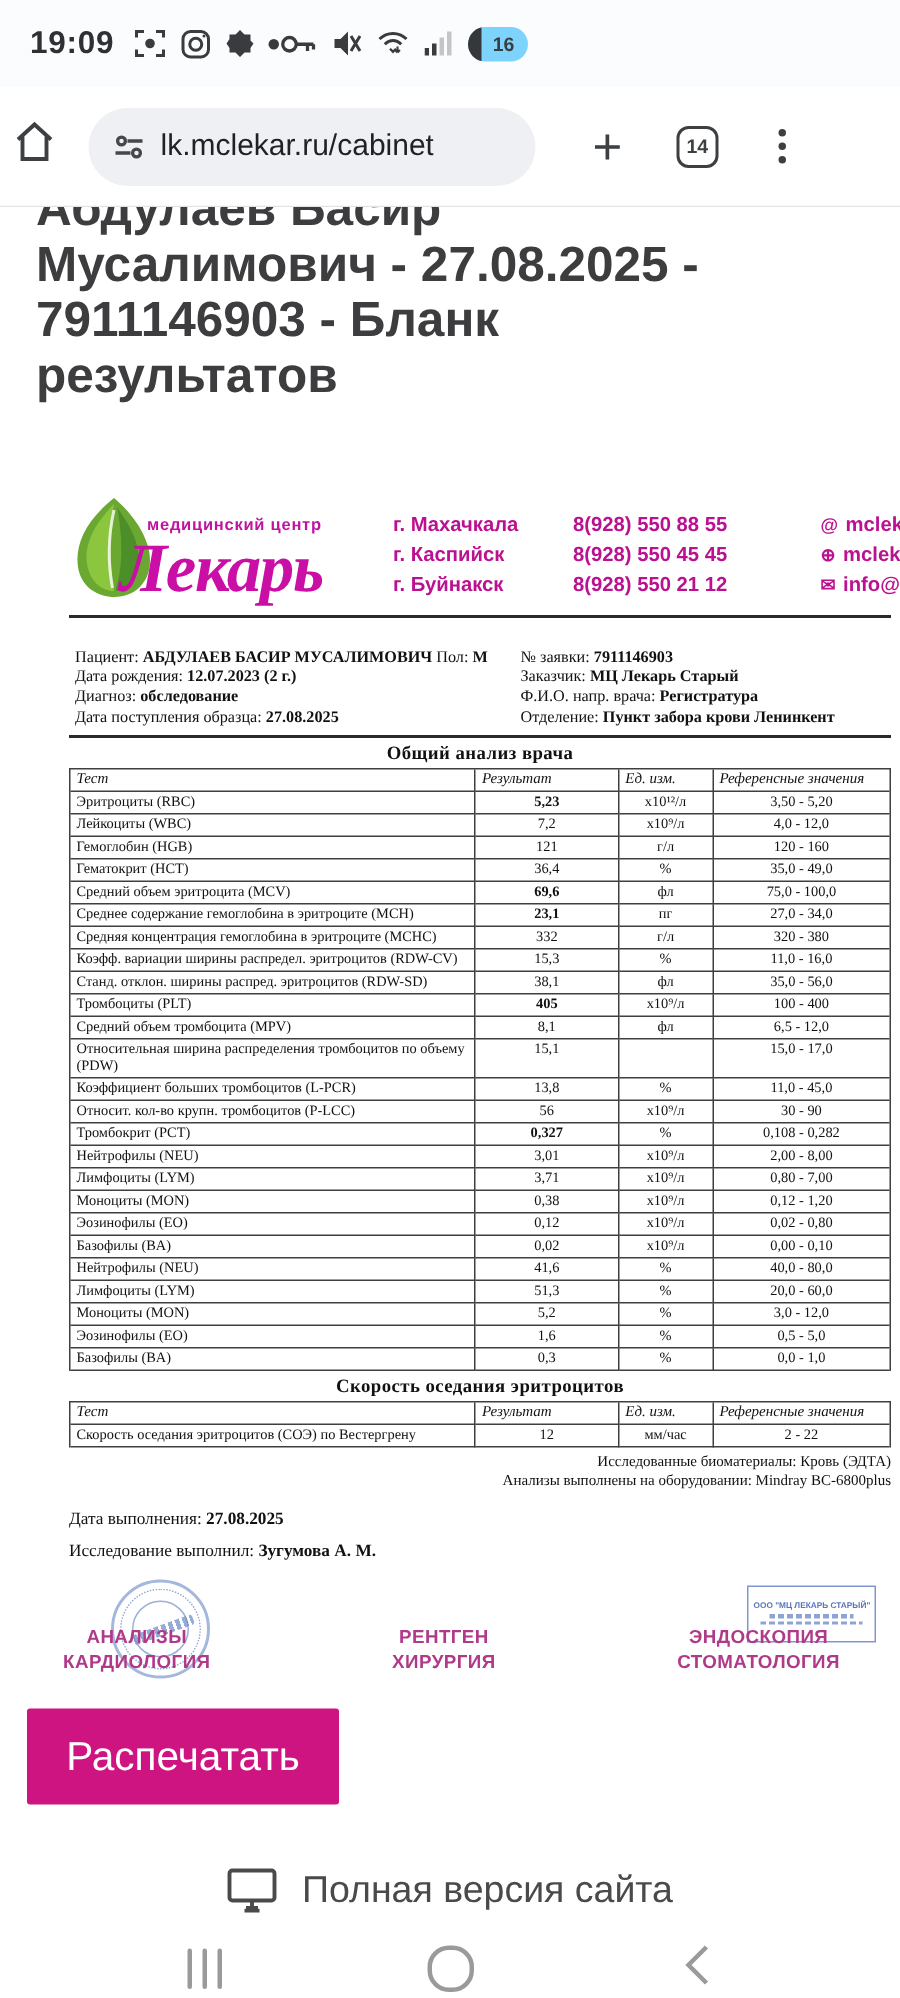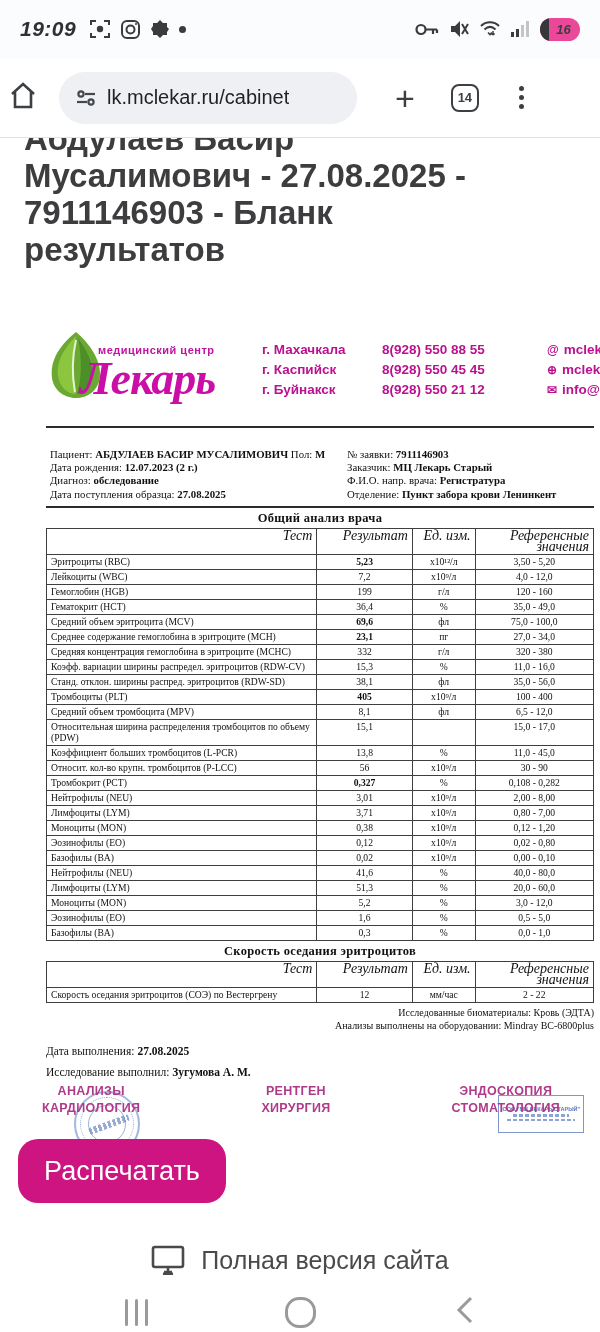--- a/index.html
+++ b/index.html
@@ -4,26 +4,26 @@
 <style>
   * { margin:0; padding:0; box-sizing:border-box; }
   html,body { width:600px; height:1332px; overflow:hidden; background:#fff;
     font-family:"Liberation Sans", sans-serif; }
   .screen { position:relative; width:600px; height:1332px; background:#fff; }
 
   
   .chrome { position:absolute; top:0; left:0; width:600px; height:138px;
     background:#fff; z-index:20; border-bottom:1px solid #e3e3e5; }
   .status-bar { height:58px; background:#fbfcfd; display:flex; align-items:center;
-    justify-content:space-between; padding:0 20px;font-style:italic; }
+    justify-content:flex-start; padding:0 20px; }
   .sb-left, .sb-right { display:flex; align-items:center; gap:9px; }
   .sb-time { font-size:21px; font-weight:700; color:#2f3033; letter-spacing:.5px; margin-right:4px;}
   .sb-ico { display:flex; align-items:center; }
   .sb-dot { width:7px; height:7px; border-radius:50%; background:#3a3b3e; }
-  .battery { width:40px; height:23px; border-radius:12px; background:#ec4899;
+  .battery { width:40px; height:23px; border-radius:12px; background:#7dd3fc;
     display:flex; align-items:center; justify-content:center; position:relative; overflow:hidden;}
   .battery .lvl { position:absolute; left:0; top:0; bottom:0; width:9px; background:#36373a;
     border-radius:12px 0 0 12px;}
   .battery .pct { font-size:13px; font-weight:700; color:#3c3d40; margin-left:7px; }
 
   .toolbar { height:79px; display:flex; align-items:center; padding:0 7px; gap:20px; background:#fff;}
   .omnibox { width:298px; height:52px; background:#eef0f3; border-radius:28px;
     display:flex; align-items:center; gap:10px; padding:0 16px; }
   .omnibox .url { font-size:20px; color:#1f2125; white-space:nowrap; overflow:hidden; }
   .tb-plus { font-size:34px; color:#3c4043; font-weight:400; line-height:1; margin-left:18px;}
@@ -43,40 +43,40 @@
   .clinic { display:flex; align-items:flex-start; gap:8px; }
   .brand-wrap { position:relative; width:190px; height:70px; flex:none;}
   .brand-label { position:absolute; left:52px; top:14px; font-family:"Liberation Sans",sans-serif;
     font-size:11px; font-weight:700; color:#c013a0; letter-spacing:.5px; white-space:nowrap;}
   .brand-name { position:absolute; left:34px; top:22px; font-size:46px; font-weight:700;
     font-style:italic; color:#c90fa5; font-family:"Liberation Serif",serif; letter-spacing:-1px;}
   .leaf { position:absolute; left:0; top:0; }
   .clinic-col { font-family:"Liberation Sans",sans-serif; font-weight:700; color:#bb1190;
     font-size:13.5px; line-height:20px; white-space:nowrap; }
   .clinic-cities { margin:10px 0 0 18px; width:90px; flex:none;}
-  .clinic-phones { margin:10px 0 16px 22px; width:135px; flex:none;}
+  .clinic-phones { margin:10px 0 0 22px; width:135px; flex:none;}
   .clinic-contacts { margin:10px 0 0 22px; }
   .contact-row { display:flex; gap:5px; align-items:baseline;}
   .contact-row .glyph { font-size:12px; }
 
   .patient { border-top:2px solid #2b2b2b; border-bottom:2px solid #2b2b2b;
     margin-top:10px; padding:20px 4px 5px 4px; display:flex; font-size:10.8px; line-height:13.2px;}
   .patient .colL { width:55%; }
   .patient .colR { width:45%; }
   .pline .v { font-weight:700; }
 
   .tbl-title { text-align:center; font-weight:700; font-size:12.5px; margin:3px 0 2px 0; letter-spacing:.3px;}
   .lab-table { border:1px solid #3f3f3f; border-bottom:none; }
   .lab-row { display:grid; grid-template-columns:49.5% 17.5% 11.5% 21.5%; }
   .lab-row > div { border-right:1px solid #3f3f3f; border-bottom:1px solid #3f3f3f;
     font-size:9.6px; line-height:11px; padding:1.5px 4px; min-height:13.4px; }
   .lab-row > div:last-child { border-right:none; }
   .lab-row .c-test { text-align:left; }
   .lab-row .c-res, .lab-row .c-unit, .lab-row .c-ref { text-align:center; }
-  .lab-head > div { font-style:italic; text-align:right; font-size:14px; }
+  .lab-head > div { font-style:italic; text-align:left; font-size:10px; }
   .abnormal .c-res { font-weight:700; }
 
   .notes { text-align:right; font-size:10px; line-height:13.5px; margin-top:3px;}
   .performed { margin-top:8px; font-size:11.5px; line-height:21px; }
   .performed .v { font-weight:700; }
 
   .stamps { display:flex; justify-content:space-between; align-items:flex-start;
     margin:8px 10px 0 28px; height:78px;}
   .stamp-round { width:66px; height:66px; border-radius:50%; border:2px solid rgba(90,125,190,.65);
     position:relative; opacity:.85;}
@@ -94,21 +94,21 @@
   .stamp-box .l1 { font-size:6px; white-space:nowrap; transform:scale(.92); font-weight:700;}
   .stamp-box .pseudo { width:70%; height:2.5px; background:repeating-linear-gradient(90deg,
       rgba(95,125,195,.7) 0 4px, transparent 4px 6px);}
 
   
   .bottom { position:absolute; top:1083px; left:0; width:600px; z-index:2;}
   .foot-links { display:flex; justify-content:space-between; padding:0 40px 0 42px; }
   .foot-link { text-align:center; color:#b03a8a; font-weight:700; font-size:12.5px;
     line-height:17px; letter-spacing:.3px; cursor:pointer;}
   .print-btn { margin:22px 0 0 18px; width:208px; height:64px; background:#ce1480;
-    color:#fff; font-size:27px; border:none; border-radius:20px; display:flex;
+    color:#fff; font-size:27px; border:none; border-radius:2px; display:flex;
     align-items:center; justify-content:center; font-family:"Liberation Sans",sans-serif;}
   .full-site { margin-top:42px; display:flex; align-items:center; justify-content:center;
     gap:16px; color:#4a4a4c; font-size:25px; }
 
   .navbar { position:absolute; top:1292px; left:0; width:600px; height:40px; z-index:5;
     display:flex; align-items:center; justify-content:space-between; padding:0 125px;}
   .nav-recents { display:flex; gap:7px; }
   .nav-recents i { width:3px; height:27px; background:#9a9a9c; border-radius:2px;}
   .nav-home { width:31px; height:31px; border:3px solid #9a9a9c; border-radius:46%; }
 </style>
@@ -244,21 +244,21 @@
 
             <div class="lab-row">
               <div class="c-test">Лейкоциты (WBC)</div>
               <div class="c-res">7,2</div>
               <div class="c-unit">x10⁹/л</div>
               <div class="c-ref">4,0 - 12,0</div>
             </div>
 
             <div class="lab-row">
               <div class="c-test">Гемоглобин (HGB)</div>
-              <div class="c-res">199</div>
+              <div class="c-res">121</div>
               <div class="c-unit">г/л</div>
               <div class="c-ref">120 - 160</div>
             </div>
 
             <div class="lab-row">
               <div class="c-test">Гематокрит (HCT)</div>
               <div class="c-res">36,4</div>
               <div class="c-unit">%</div>
               <div class="c-ref">35,0 - 49,0</div>
             </div>

